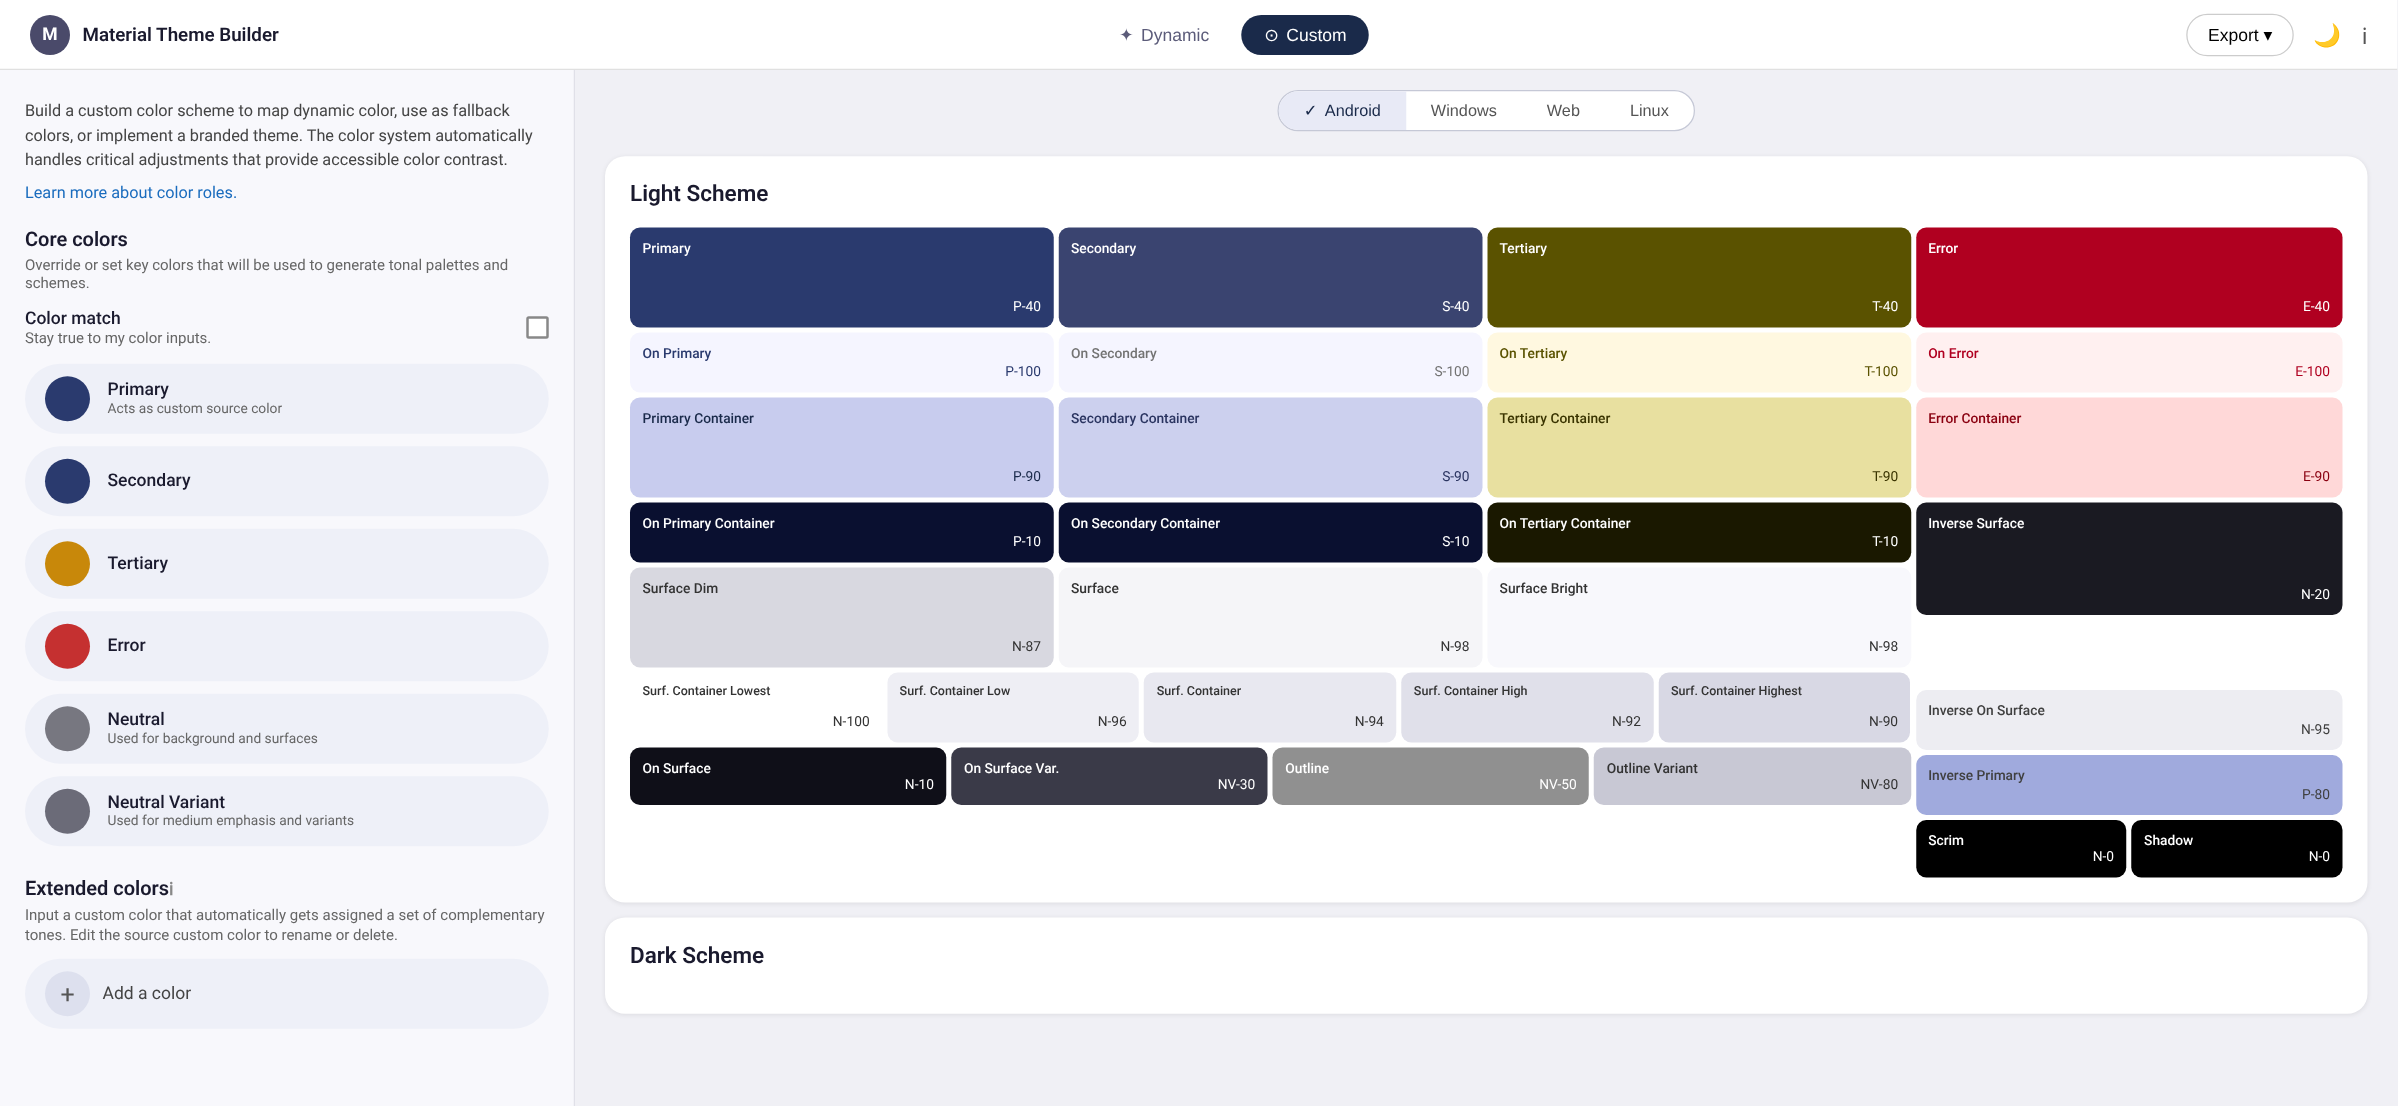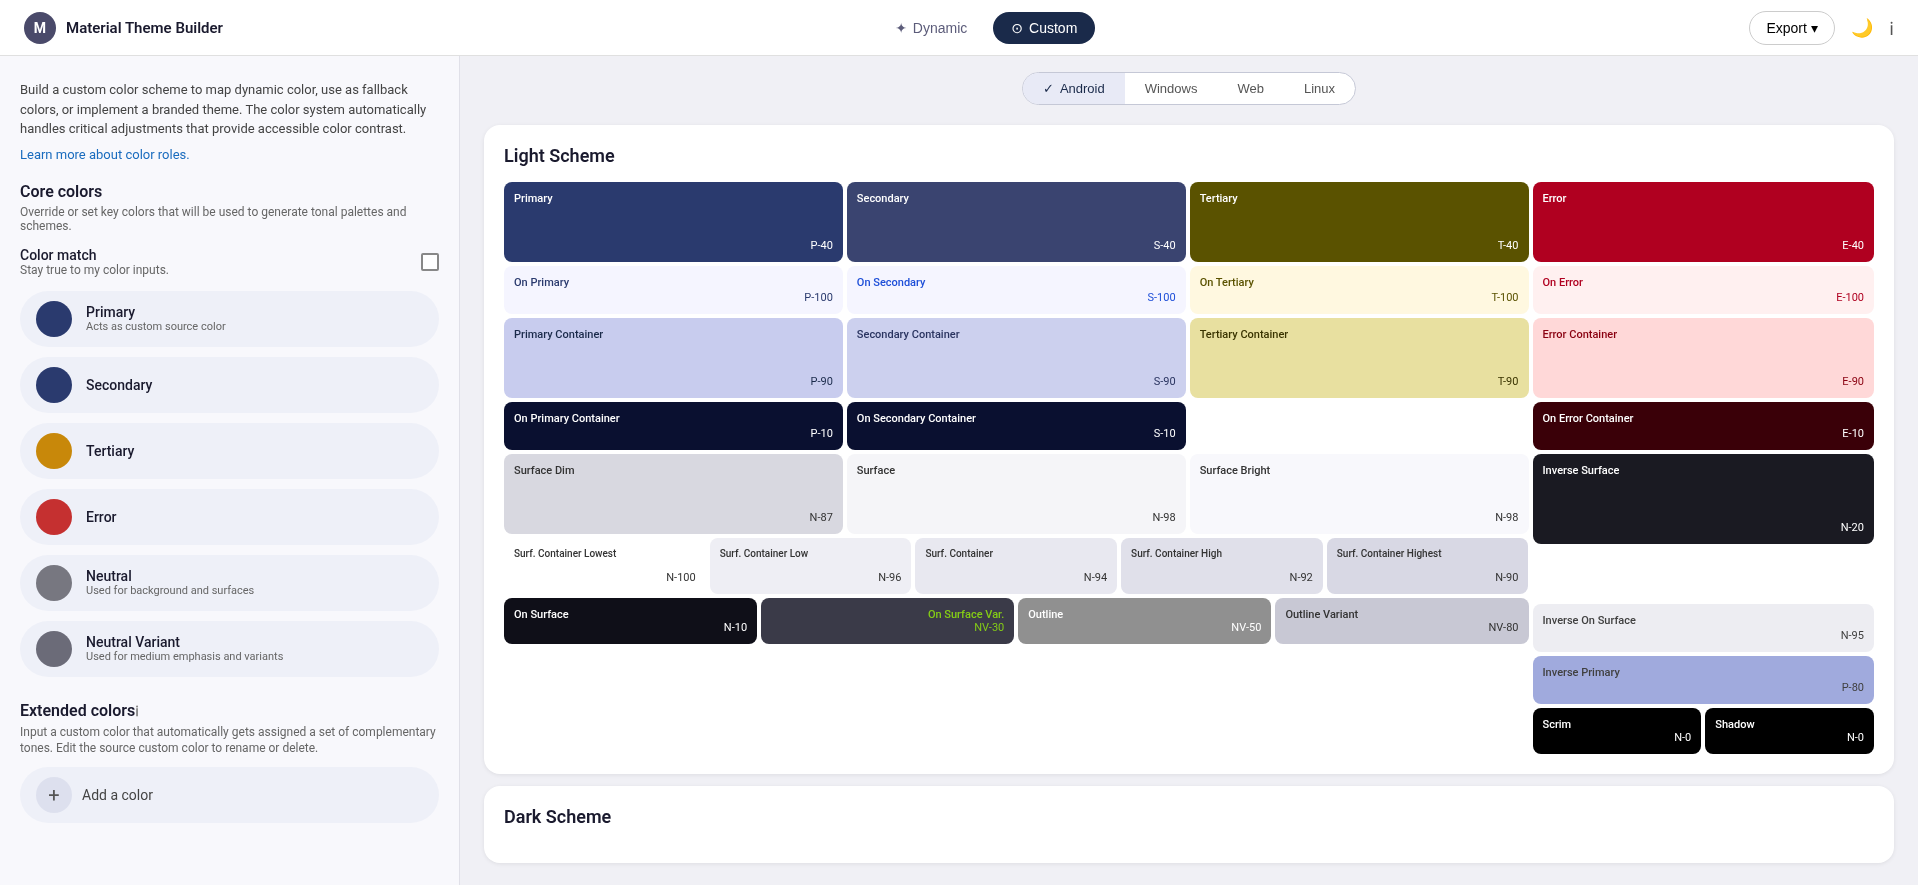--- a/index.html
+++ b/index.html
@@ -362,21 +362,21 @@
               <span class="color-cell-label">Tertiary</span>
               <span class="color-cell-code">T-40</span>
             </div>
           </div>
 
           <div style="display:grid; grid-template-columns:1fr 1fr 1fr; gap:4px;">
             <div class="color-cell color-cell-sm" style="background:#f5f5ff; color:#2a3a6e;">
               <span class="color-cell-label">On Primary</span>
               <span class="color-cell-code">P-100</span>
             </div>
-            <div class="color-cell color-cell-sm" style="background:#f5f5ff; color:#1d4ed8;">
+            <div class="color-cell color-cell-sm" style="background:#f5f5ff; color:#737373;">
               <span class="color-cell-label">On Secondary</span>
               <span class="color-cell-code">S-100</span>
             </div>
             <div class="color-cell color-cell-sm" style="background:#fff8e0; color:#5a5200;">
               <span class="color-cell-label">On Tertiary</span>
               <span class="color-cell-code">T-100</span>
             </div>
           </div>
 
           <div style="display:grid; grid-template-columns:1fr 1fr 1fr; gap:4px;">
@@ -396,20 +396,24 @@
 
           <div style="display:grid; grid-template-columns:1fr 1fr 1fr; gap:4px;">
             <div class="color-cell color-cell-sm" style="background:#0a1030; color:#fff;">
               <span class="color-cell-label">On Primary Container</span>
               <span class="color-cell-code">P-10</span>
             </div>
             <div class="color-cell color-cell-sm" style="background:#0a1030; color:#fff;">
               <span class="color-cell-label">On Secondary Container</span>
               <span class="color-cell-code">S-10</span>
             </div>
+            <div class="color-cell color-cell-sm" style="background:#1a1800; color:#fff;">
+              <span class="color-cell-label">On Tertiary Container</span>
+              <span class="color-cell-code">T-10</span>
+            </div>
           </div>
 
           <div style="display:grid; grid-template-columns:1fr 1fr 1fr; gap:4px;">
             <div class="color-cell" style="background:#d8d8e0; color:#333; min-height:80px;">
               <span class="color-cell-label">Surface Dim</span>
               <span class="color-cell-code">N-87</span>
             </div>
             <div class="color-cell" style="background:#f5f5f8; color:#333; min-height:80px;">
               <span class="color-cell-label">Surface</span>
               <span class="color-cell-code">N-98</span>
@@ -441,21 +445,21 @@
               <span class="color-cell-label" style="font-size:10px;">Surf. Container Highest</span>
               <span class="color-cell-code">N-90</span>
             </div>
           </div>
 
           <div style="display:grid; grid-template-columns:1fr 1fr 1fr 1fr; gap:4px;">
             <div class="color-cell color-cell-xs" style="background:#0f0f18; color:#fff; min-height:36px;">
               <span class="color-cell-label">On Surface</span>
               <span class="color-cell-code">N-10</span>
             </div>
-            <div class="color-cell color-cell-xs" style="background:#3a3a48; color:#84cc16; min-height:36px;align-items:flex-end;">
+            <div class="color-cell color-cell-xs" style="background:#3a3a48; color:#ffffff; min-height:36px;">
               <span class="color-cell-label">On Surface Var.</span>
               <span class="color-cell-code">NV-30</span>
             </div>
             <div class="color-cell color-cell-xs" style="background:#909090; color:#fff; min-height:36px;">
               <span class="color-cell-label">Outline</span>
               <span class="color-cell-code">NV-50</span>
             </div>
             <div class="color-cell color-cell-xs" style="background:#c8c8d4; color:#333; min-height:36px;">
               <span class="color-cell-label">Outline Variant</span>
               <span class="color-cell-code">NV-80</span>
@@ -470,24 +474,20 @@
             <span class="color-cell-label">Error</span>
             <span class="color-cell-code">E-40</span>
           </div>
           <div class="color-cell color-cell-sm" style="background:#fff0f0; color:#b00020;">
             <span class="color-cell-label">On Error</span>
             <span class="color-cell-code">E-100</span>
           </div>
           <div class="color-cell" style="background:#ffd8d8; color:#8a0010; min-height:80px;">
             <span class="color-cell-label">Error Container</span>
             <span class="color-cell-code">E-90</span>
-          </div>
-          <div class="color-cell color-cell-sm" style="background:#3a0008; color:#fff;">
-            <span class="color-cell-label">On Error Container</span>
-            <span class="color-cell-code">E-10</span>
           </div>
 
           <div class="color-cell" style="background:#1a1a22; color:#fff; min-height:90px;">
             <span class="color-cell-label">Inverse Surface</span>
             <span class="color-cell-code">N-20</span>
           </div>
 
           <div style="flex:1; min-height:52px;"></div>
 
           <div class="color-cell color-cell-sm" style="background:#ededf2; color:#404040;">

